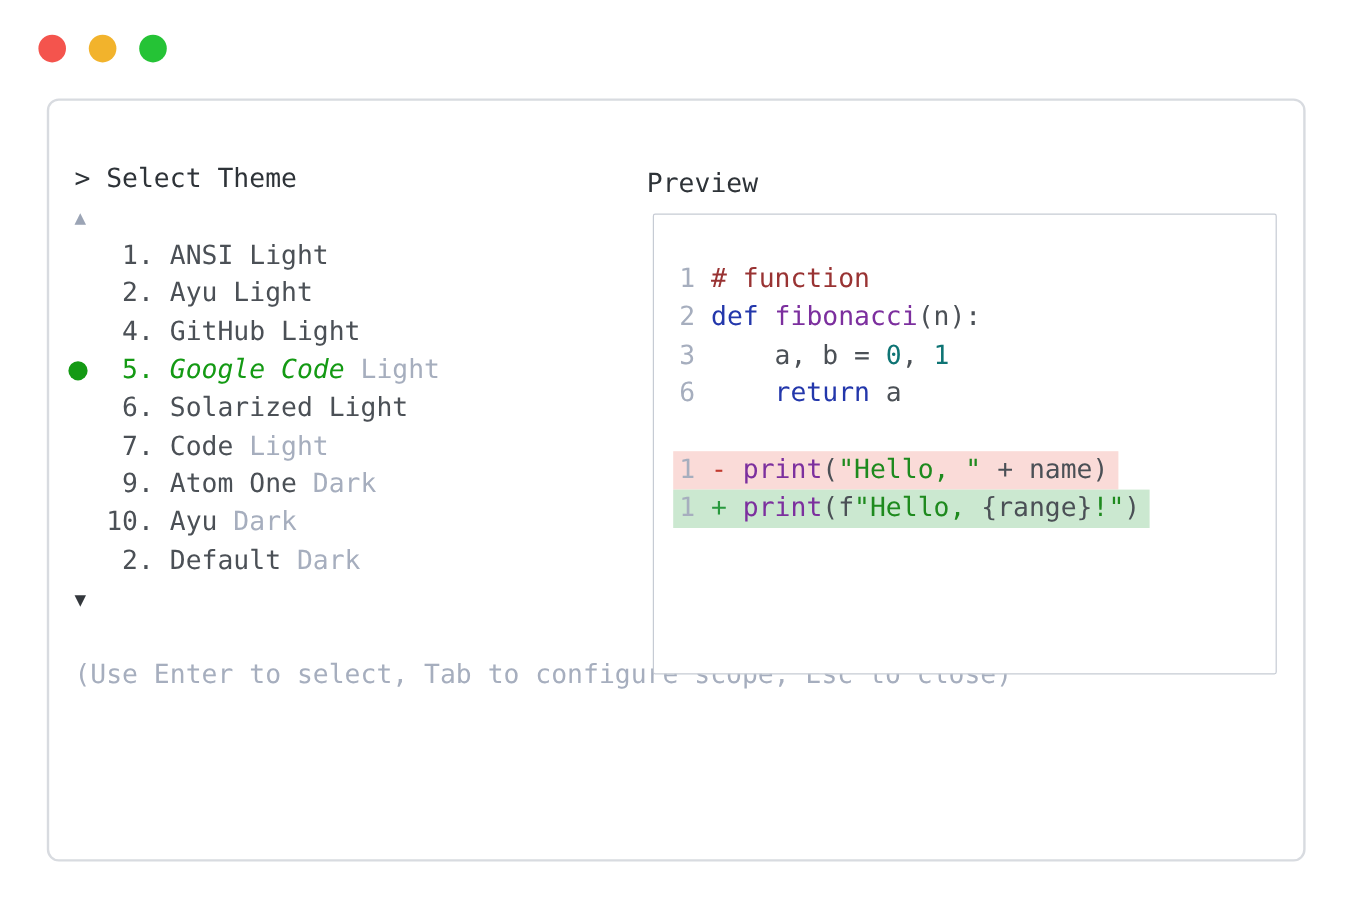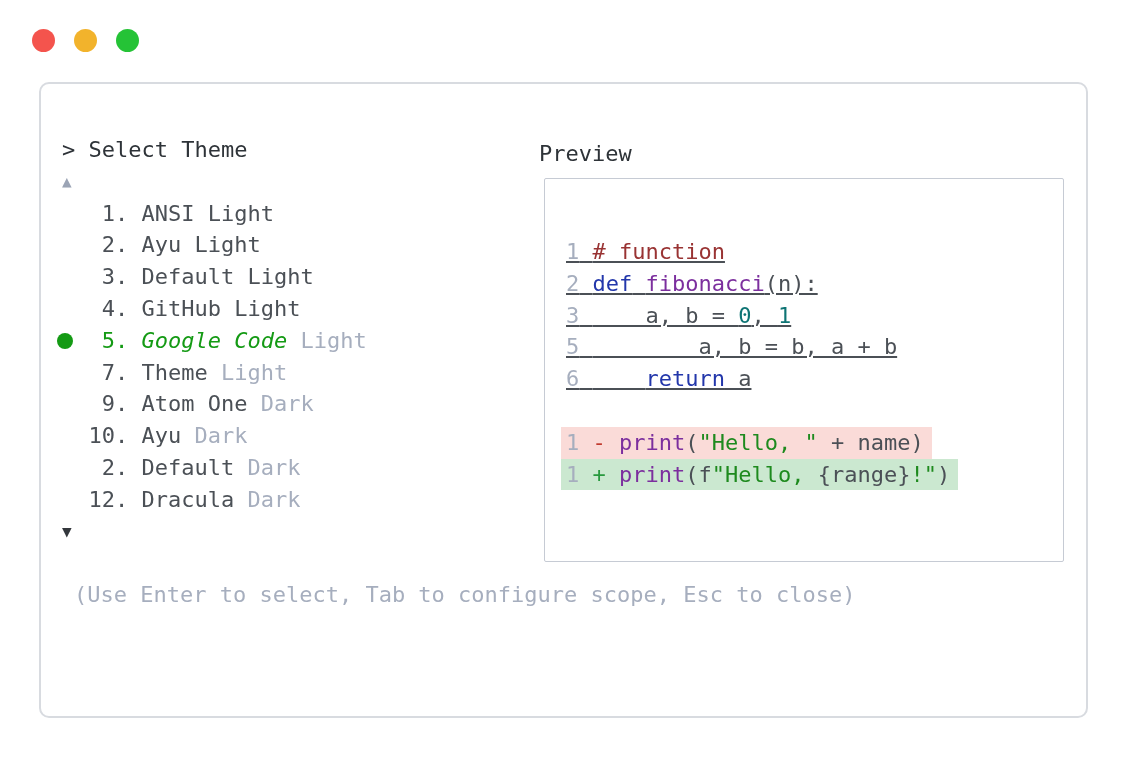--- a/index.html
+++ b/index.html
@@ -24,26 +24,26 @@
   .tri-down { color:var(--triangle_down); }
 
   .bullet-dot { position:absolute; left:-5px; top:8px; width:16px; height:16px;
                 border-radius:50%; background:var(--accent_green); }
   .num { display:inline-block; width:5ch; text-align:right; color:var(--body); }
   .num.sel { color:var(--accent_green); }
   .iname { color:var(--body);text-align:center; }
   .iname.sel { color:var(--accent_green);font-style:italic; }
   .ivariant { color:var(--muted); margin-left:1ch; }
 
-  .hint { color:var(--muted);margin-left:12px; }
+  .hint { color:var(--muted); }
 
   .preview-title { position:absolute; left:498px; top:54px; height:31.8px; line-height:31.8px; color:var(--dark); }
   .preview-box { position:absolute; left:503px; top:94px; width:520px; height:384px;
                  background:#ffffff; border:1.5px solid var(--preview_border); border-radius:2px; }
-  .code-area { position:absolute; left:0; top:57px; width:100%;text-decoration:underline; }
+  .code-area { position:absolute; left:0; top:38px; width:100%; }
   .code-row { padding-left:21px; }
   .diff-row { padding-left:16px; }
   .ln { color:var(--muted); }
   .chip { display:inline-block; padding:0 8px 0 5px; }
   .chip-minus { background:var(--diff_minus_bg); }
   .chip-plus { background:var(--diff_plus_bg); }
 
   .tok-plain { color:var(--tok_plain); }
   .tok-keyword { color:var(--tok_keyword); }
   .tok-function { color:var(--tok_function);text-align:right; }
@@ -63,42 +63,40 @@
 </div>
 
 <div class="panel">
 
   <div class="left-col">
     <div class="row prompt">&gt; Select Theme</div>
     <div class="row tri tri-up">▲</div>
     <div id="theme-list">
         <div class="row"><span class="num">1.</span> <span class="iname">ANSI Light</span></div>
         <div class="row"><span class="num">2.</span> <span class="iname">Ayu Light</span></div>
-        <div class="row"><span class="num">3.</span> <span class="iname">Default Light</span></div>
         <div class="row"><span class="num">4.</span> <span class="iname">GitHub Light</span></div>
         <div class="row"><span class="bullet-dot"></span><span class="num sel">5.</span> <span class="iname sel">Google Code</span><span class="ivariant">Light</span></div>
-        <div class="row"><span class="num">7.</span> <span class="iname">Theme</span><span class="ivariant">Light</span></div>
+        <div class="row"><span class="num">6.</span> <span class="iname">Solarized Light</span></div>
+        <div class="row"><span class="num">7.</span> <span class="iname">Code</span><span class="ivariant">Light</span></div>
         <div class="row"><span class="num">9.</span> <span class="iname">Atom One</span><span class="ivariant">Dark</span></div>
         <div class="row"><span class="num">10.</span> <span class="iname">Ayu</span><span class="ivariant">Dark</span></div>
         <div class="row"><span class="num">2.</span> <span class="iname">Default</span><span class="ivariant">Dark</span></div>
-        <div class="row"><span class="num">12.</span> <span class="iname">Dracula</span><span class="ivariant">Dark</span></div>
       </div>
     <div class="row tri tri-down">▼</div>
     <div class="row"></div>
     <div class="row hint">(Use Enter to select, Tab to configure scope, Esc to close)</div>
   </div>
 
   <div class="preview-title">Preview</div>
 
   <div class="preview-box">
     <div class="code-area" id="code-area">
         <div class="row code-row"><span class="ln">1</span> <span class="tok-comment"># function</span></div>
         <div class="row code-row"><span class="ln">2</span> <span class="tok-keyword">def</span><span class="tok-plain"> </span><span class="tok-function">fibonacci</span><span class="tok-plain">(n):</span></div>
         <div class="row code-row"><span class="ln">3</span> <span class="tok-plain">    a, b = </span><span class="tok-number">0</span><span class="tok-plain">, </span><span class="tok-number">1</span></div>
-        <div class="row code-row"><span class="ln">5</span> <span class="tok-plain">        a, b = b, a + b</span></div>
         <div class="row code-row"><span class="ln">6</span> <span class="tok-plain">    </span><span class="tok-keyword">return</span><span class="tok-plain"> a</span></div>
         <div class="row"></div>
         <div class="row diff-row"><span class="chip chip-minus"><span class="ln">1</span> <span class="tok-diffminus">- </span><span class="tok-function">print</span><span class="tok-plain">(</span><span class="tok-string">"Hello, "</span><span class="tok-plain"> + name)</span></span></div>
         <div class="row diff-row"><span class="chip chip-plus"><span class="ln">1</span> <span class="tok-diffplus">+ </span><span class="tok-function">print</span><span class="tok-plain">(f</span><span class="tok-string">"Hello, </span><span class="tok-plain">{range}</span><span class="tok-string">!"</span><span class="tok-plain">)</span></span></div>
       </div>
   </div>
 
 </div>
 
 </body></html>

